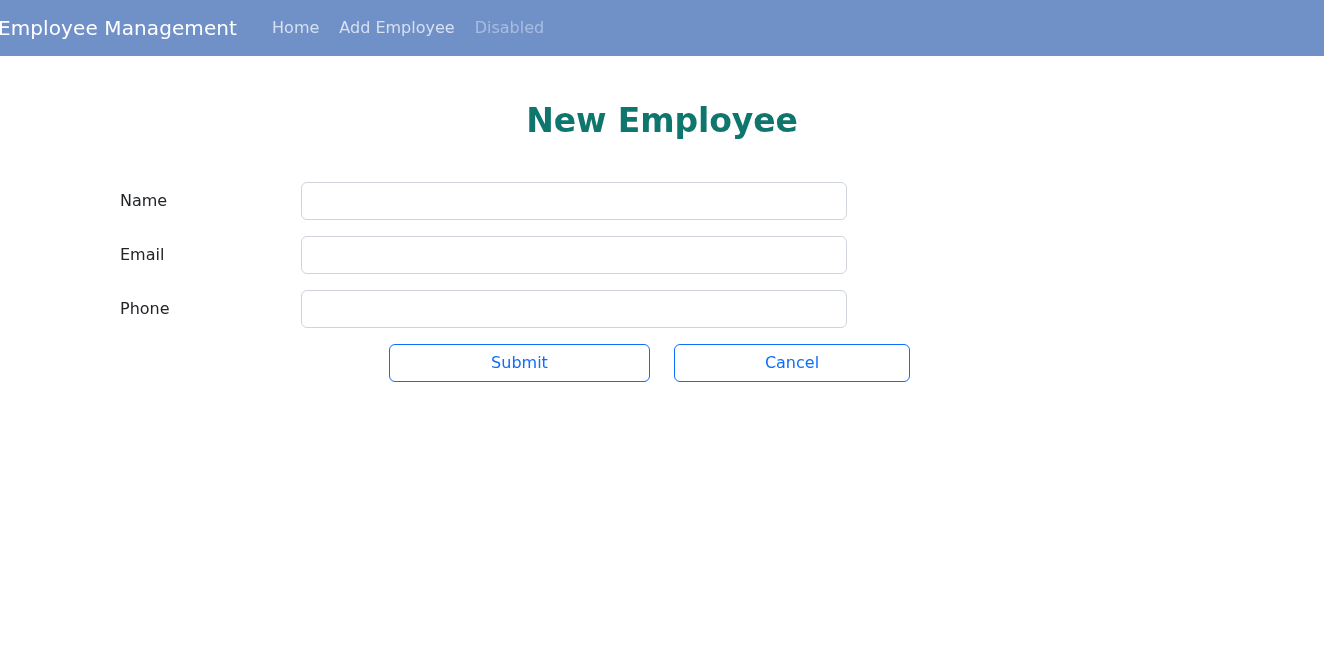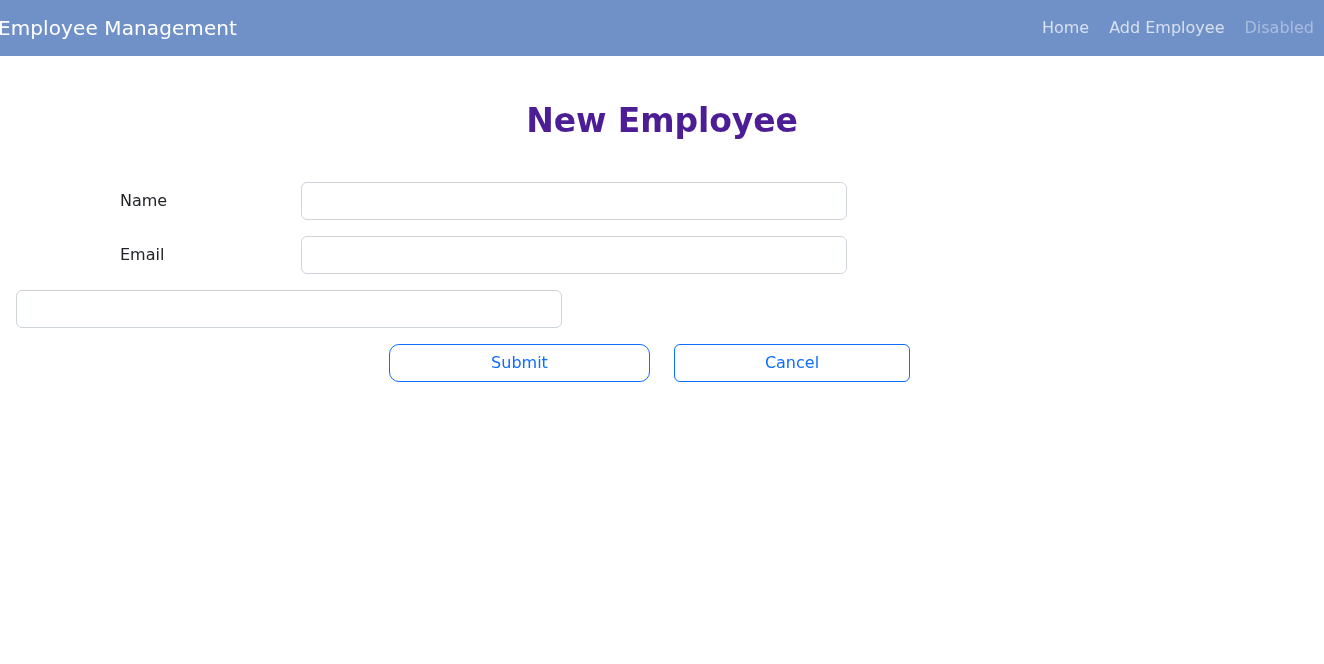--- a/index.html
+++ b/index.html
@@ -15,21 +15,20 @@
 
   
   .navbar {
     width: 100%;
     height: 56px;
     background: #7090c8;
     display: flex;
     align-items: center;
     padding: 0;
     white-space: nowrap;
-    justify-content: space-between;
   }
   .navbar-brand {
     color: #ffffff;
     font-size: 20px;
     font-weight: 400;
     line-height: 1;
     margin-left: -2px;
     padding: 0;
     text-decoration: none;
     letter-spacing: 0.1px;
@@ -65,21 +64,21 @@
   }
 
   
   .content {
     padding-top: 0;
   }
   .page-title {
     text-align: center;
     font-size: 33px;
     font-weight: 700;
-    color: #4c1d95;
+    color: #0f766e;
     margin: 0;
     padding-top: 45px;
     letter-spacing: -0.1px;
   }
 
   .form-area {
     margin-top: 42px;
   }
   .form-row {
     display: flex;
@@ -121,21 +120,21 @@
     border: 1px solid #0d6efd;
     border-radius: 6px;
     background: #ffffff;
     color: #0d6efd;
     font-size: 16px;
     font-family: "DejaVu Sans", "Liberation Sans", sans-serif;
     cursor: pointer;
     padding: 0;
     line-height: 1;
   }
-  .btn-submit { width: 261px; border-radius: 10px; }
+  .btn-submit { width: 261px; }
   .btn-cancel { width: 236px; text-align: center; }
 </style>
 </head>
 <body>
 
 <div class="navbar">
   <a class="navbar-brand" href="#">Employee Management</a>
   <div class="nav-links">
     <a class="nav-link" href="#">Home</a>
     <a class="nav-link" href="#">Add Employee</a>
@@ -151,20 +150,21 @@
       <label class="form-label">Name</label>
       <input class="form-control" type="text" placeholder="" style="">
     </div>
 
     <div class="form-row">
       <label class="form-label">Email</label>
       <input class="form-control" type="text" placeholder="" style="">
     </div>
 
     <div class="form-row">
+      <label class="form-label">Phone</label>
       <input class="form-control" type="text" placeholder="" style="">
     </div>
 
 
     <div class="button-row">
       <button type="submit" class="btn-outline btn-submit">Submit</button>
       <button type="button" class="btn-outline btn-cancel">Cancel</button>
     </div>
   </form>
 </div>

